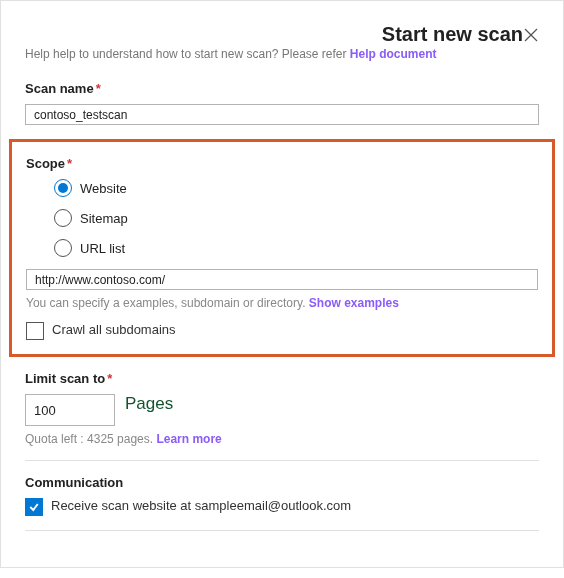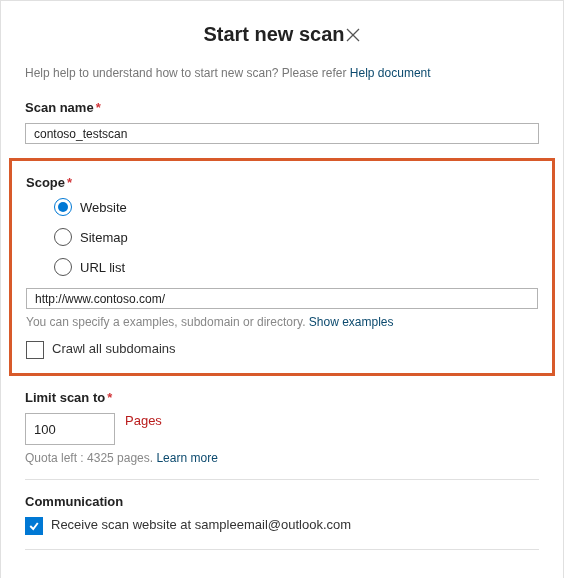--- a/index.html
+++ b/index.html
@@ -1,43 +1,43 @@
 <!DOCTYPE html>
 <html><head>
   <meta charset="utf-8">
   <style>
     * { box-sizing: border-box; margin: 0; padding: 0; }
     body { font-family: "Segoe UI", -apple-system, sans-serif; font-size: 13px; color: #333; background: #fff; }
     .dialog { width: 564px; border: 1px solid #e0e0e0; padding: 22px 24px; }
-    .header { display: flex; justify-content: center; align-items: center; margin-bottom: 20px; }
+    .header { display: flex; justify-content: flex-end; align-items: center; margin-bottom: 1px; }
     .title { font-size: 20px; font-weight: 600; color: #222; }
     .close-icon { width: 16px; height: 16px; stroke: #555; stroke-width: 1.2; cursor: pointer; }
     .help-line { font-size: 12px; color: #777; margin-bottom: 20px; }
-    .link { color: #0c4a6e; cursor: pointer; }
+    .link { color: #8b5cf6; cursor: pointer; font-weight: bold; }
     .field-label { font-size: 13px; font-weight: 600; color: #222; margin-bottom: 8px; display: block; }
     .req { color: #d13438; margin-left: 2px; }
     .text-input { width: 100%; height: 21px; border: 1px solid #b3b3b3; padding: 0 8px; font-size: 12px; font-family: inherit; color: #222; }
     .section { margin-bottom: 14px; }
     .scope-box { border: 3px solid #d85a2a; padding: 14px 14px 14px 14px; margin: 14px -16px 14px -16px; }
     .radio-row { display: flex; align-items: center; gap: 8px; margin-bottom: 12px; cursor: pointer; padding-left: 28px; }
     .radio { width: 18px; height: 18px; border: 1px solid #555; border-radius: 50%; display: inline-flex; align-items: center; justify-content: center; flex-shrink: 0; }
     .radio.checked { border-color: #0078d4; }
     .radio-dot { width: 10px; height: 10px; background: #0078d4; border-radius: 50%; display: none; }
     .radio.checked .radio-dot { display: block; }
     .radio-label { font-size: 13px; color: #222; }
     .hint { font-size: 12px; color: #888; margin-top: 6px; margin-bottom: 12px; }
     .checkbox-row { display: flex; align-items: flex-start; gap: 8px; cursor: pointer; }
     .checkbox { width: 18px; height: 18px; border: 1px solid #555; display: inline-flex; align-items: center; justify-content: center; flex-shrink: 0; background: #fff; }
     .checkbox.checked { background: #0078d4; border-color: #0078d4; }
     .checkbox svg { width: 12px; height: 12px; stroke: #fff; stroke-width: 2.5; fill: none; display: none; }
     .checkbox.checked svg { display: block; }
     .divider { border: none; border-top: 1px solid #e0e0e0; margin: 14px 0; }
     .limit-row { display: flex; align-items: flex-start; gap: 10px; }
     .num-input { width: 90px; height: 32px; border: 1px solid #b3b3b3; padding: 0 8px; font-size: 13px; font-family: inherit; color: #222; }
-    .unit { font-size: 13px; color: #b91c1c; }
+    .unit { font-size: 17px; color: #14532d; }
   </style>
 </head>
 <body>
 
 <div class="dialog">
 
   <div class="header">
     <div class="title">Start new scan</div>
     <svg class="close-icon" viewBox="0 0 16 16">
       <line x1="2" y1="2" x2="14" y2="14"></line>

